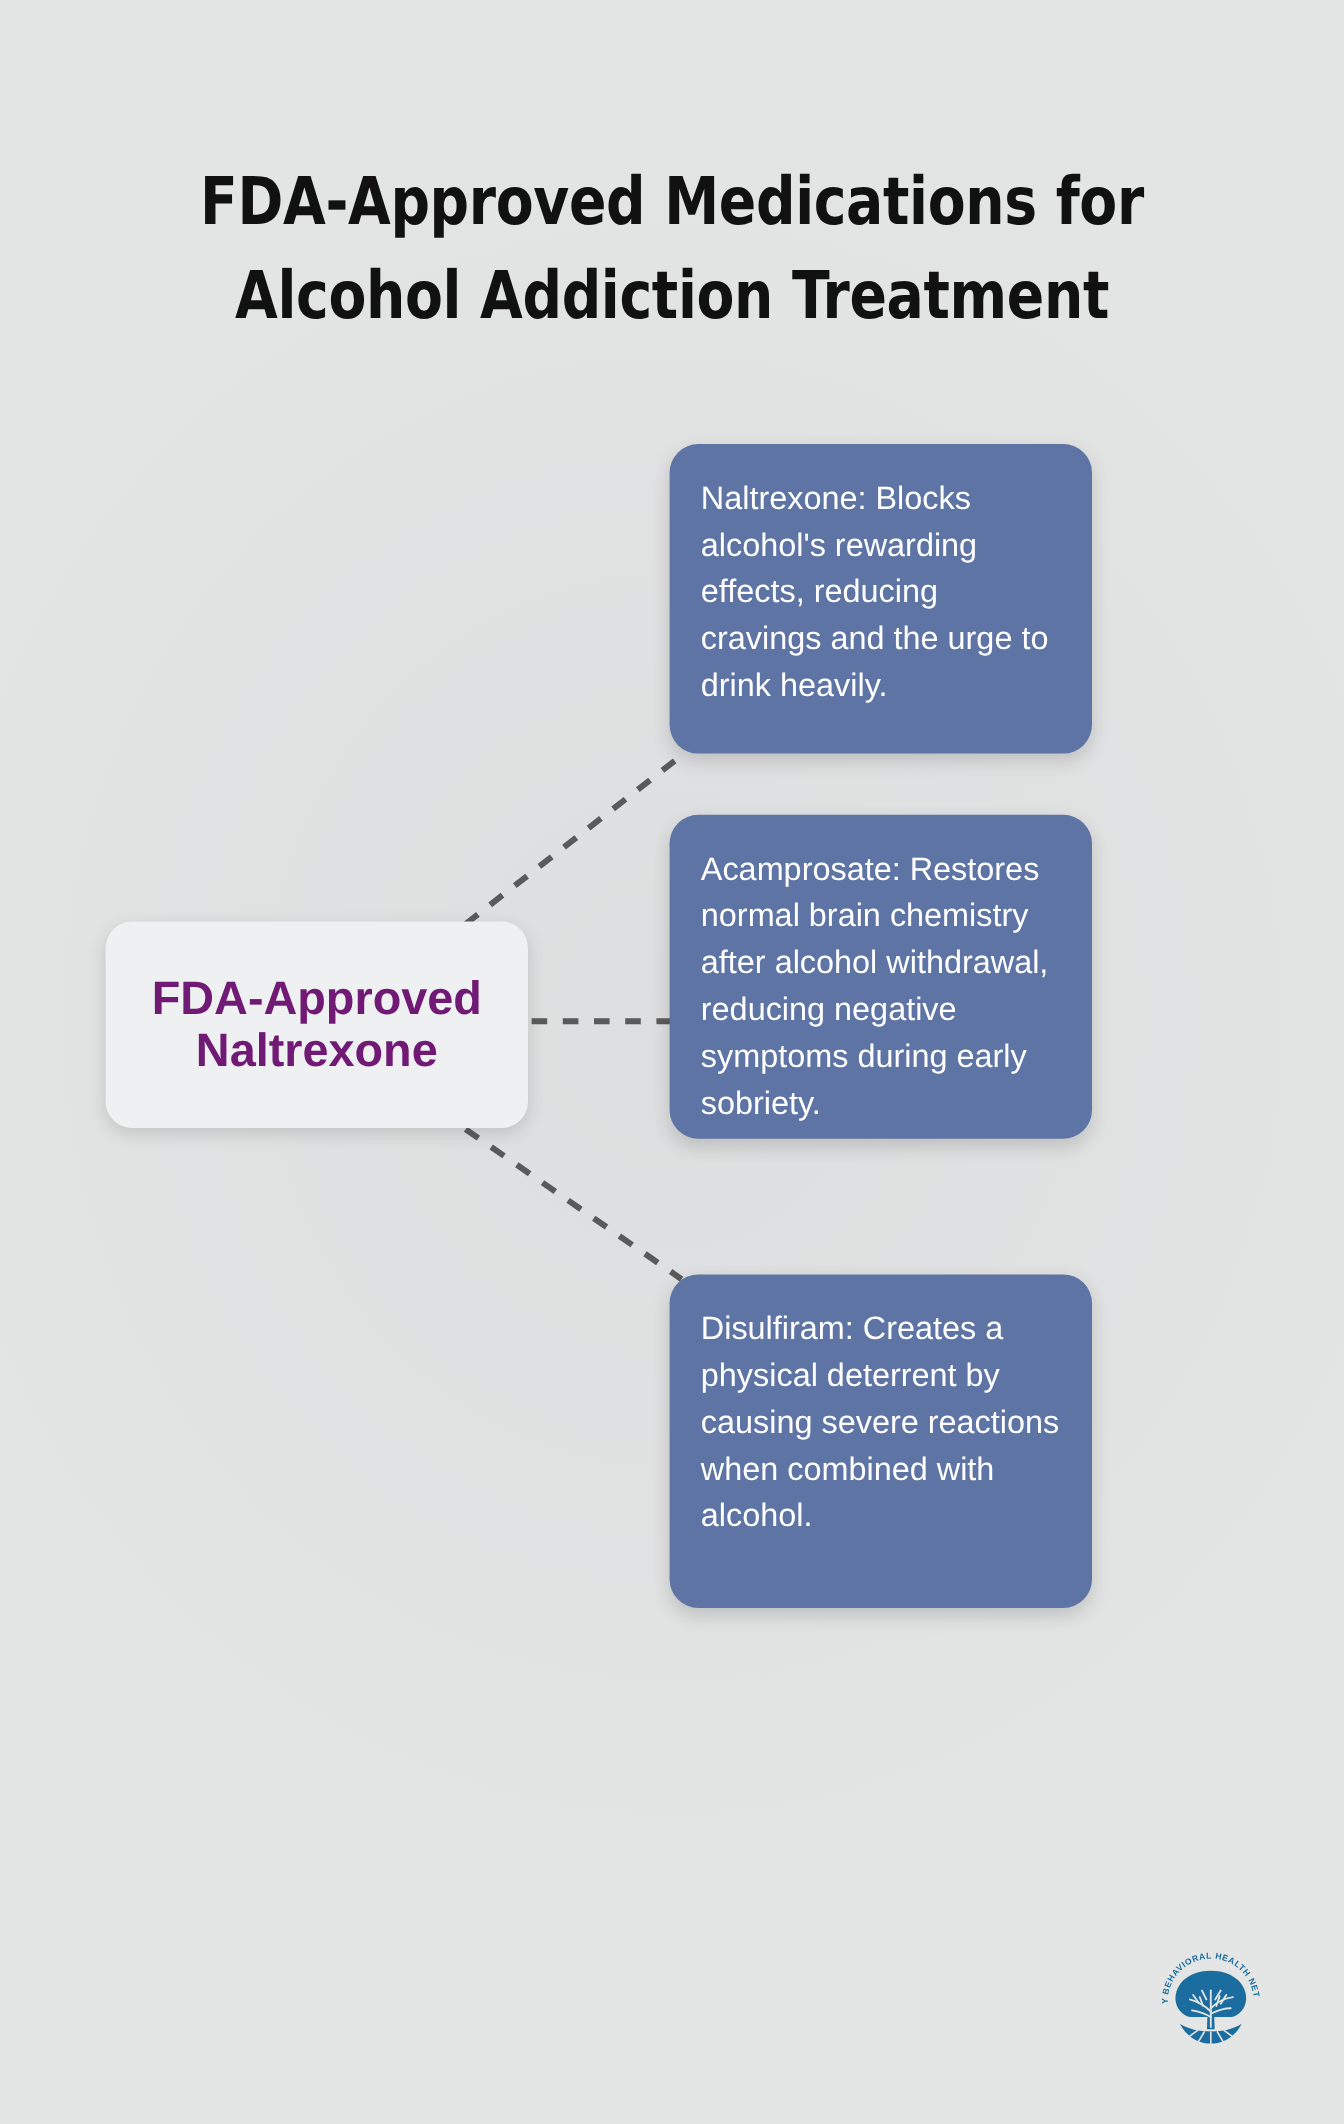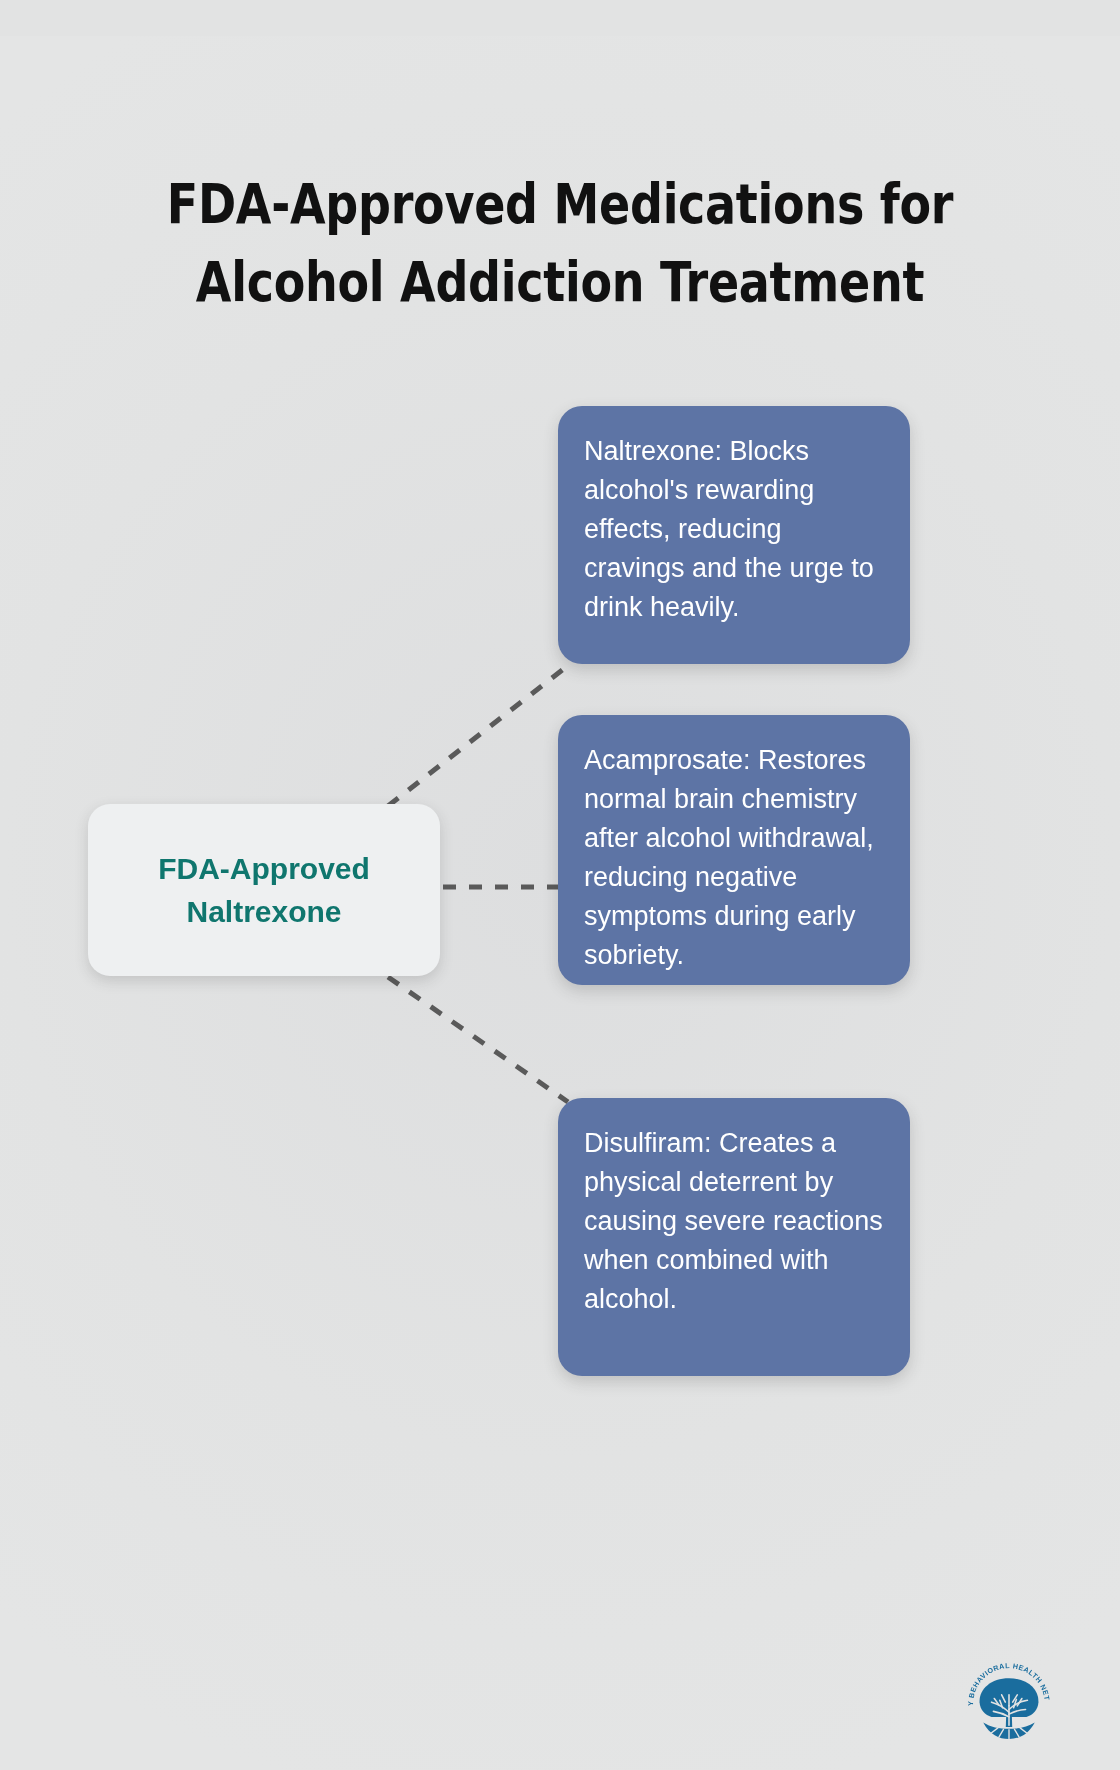--- a/index.html
+++ b/index.html
@@ -20,21 +20,20 @@
     position: absolute;
     inset: 0;
     background:
       radial-gradient(ellipse 80% 55% at 50% 48%, #dddedf 0%, #e2e3e3 62%, #e4e5e5 100%);
     pointer-events: none;
   }
 
   .page {
     position: absolute;
     inset: 0;
-    margin-top: 36px;
   }
 
   
   .title {
     position: absolute;
     left: 0;
     top: 92px;
     width: 1120px;
     text-align: center;
     color: #111111;
@@ -67,24 +66,24 @@
     height: 172px;
     background: #eef0f1;
     border-radius: 22px;
     box-shadow: 0 5px 14px rgba(60,60,60,0.18);
     display: flex;
     align-items: center;
     justify-content: center;
     text-align: center;
   }
   .center-node-label {
-    color: #0f766e;
+    color: #701a75;
     font-family: "Liberation Sans", sans-serif;
     font-weight: 700;
-    font-size: 30px;
+    font-size: 39px;
     line-height: 43px;
     padding: 0 24px;
   }
 
   
   .card {
     position: absolute;
     left: 558px;
     width: 352px;
     background: #5d74a5;

